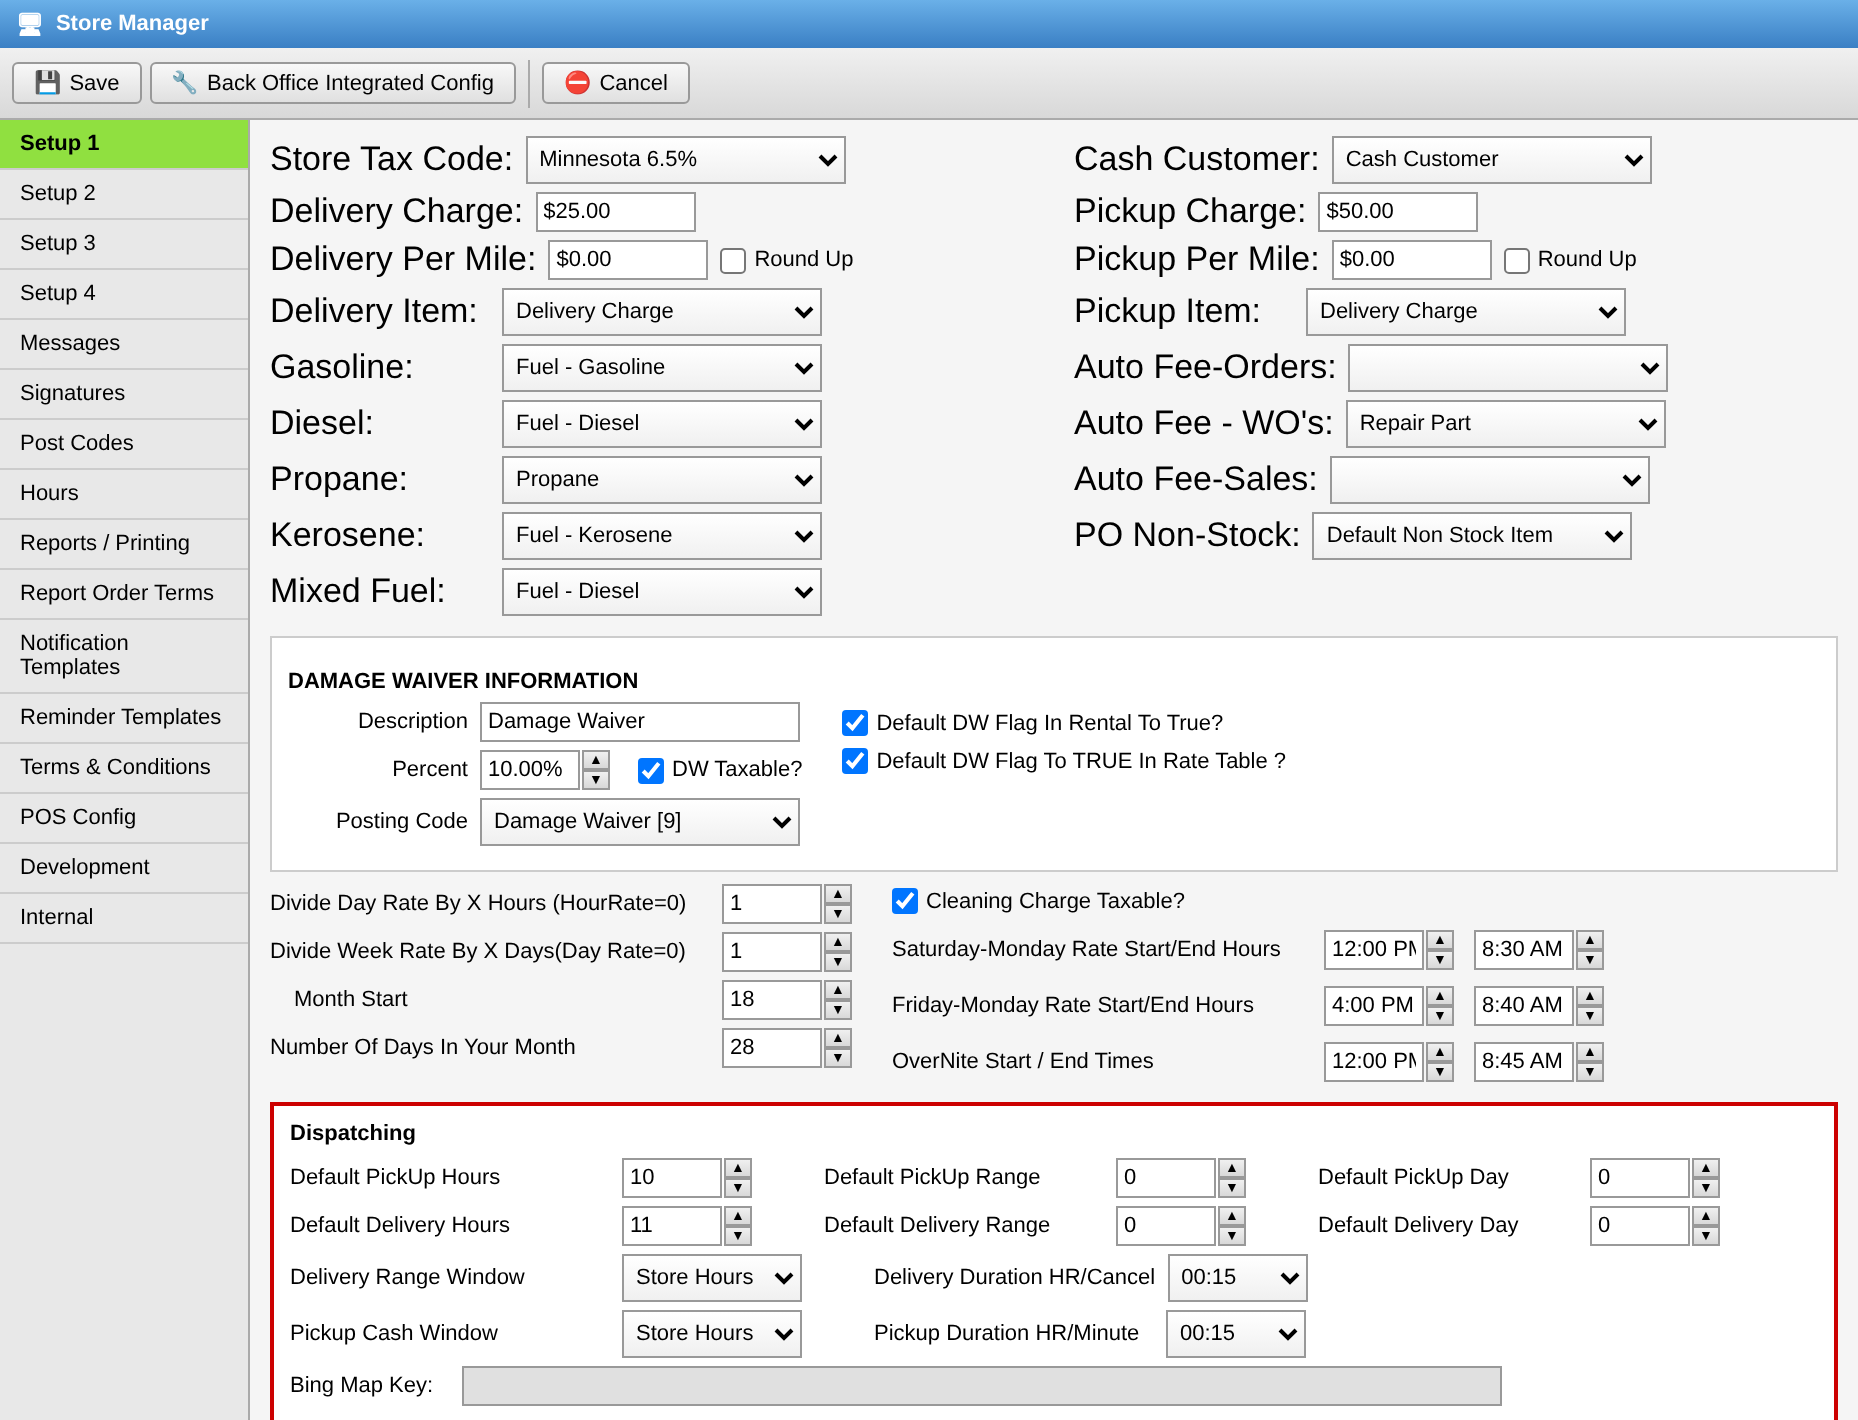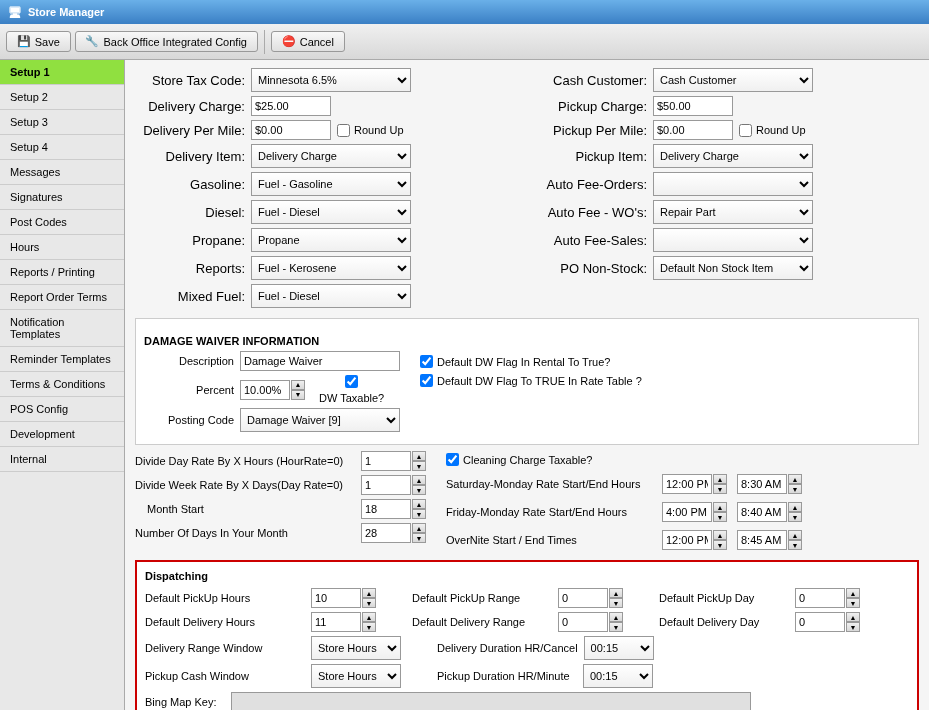--- a/index.html
+++ b/index.html
@@ -82,22 +82,22 @@
     .form-row {
       display: flex;
       align-items: center;
       margin-bottom: 4px;
       gap: 6px;
     }
 
     .form-label {
       color: #000;
       min-width: 110px;
-      text-align: right;
-      font-size: 13px;
+      text-align: left;
+      font-size: 17px;
     }
 
     .form-input {
       border: 1px solid #999;
       background: white;
       padding: 1px 3px;
       height: 20px;
       font-size: 11px;
     }
 
@@ -293,21 +293,21 @@
         </div>
 
         <div class="form-row">
           <span class="form-label">Propane:</span>
           <select class="select-md">
             <option>Propane</option>
           </select>
         </div>
 
         <div class="form-row">
-          <span class="form-label">Reports:</span>
+          <span class="form-label">Kerosene:</span>
           <select class="select-md">
             <option>Fuel - Kerosene</option>
           </select>
         </div>
 
         <div class="form-row">
           <span class="form-label">Mixed Fuel:</span>
           <select class="select-md">
             <option>Fuel - Diesel</option>
           </select>
@@ -389,21 +389,21 @@
 
           <div class="form-row">
             <span style="min-width:90px;text-align:right;">Percent</span>
             <div class="spin-input">
               <input type="text" value="10.00%" style="">
               <div class="spin-btns">
                 <button class="spin-btn">▲</button>
                 <button class="spin-btn">▼</button>
               </div>
             </div>
-            <label class="checkbox-row" style="margin-left:8px;flex-direction:column;">
+            <label class="checkbox-row" style="margin-left:8px;">
               <input type="checkbox" checked="" style="">
               <span>DW Taxable?</span>
             </label>
           </div>
 
           <div class="form-row">
             <span style="min-width:90px;text-align:right;">Posting Code</span>
             <select style="width:160px;">
               <option>Damage Waiver [9]</option>
             </select>

